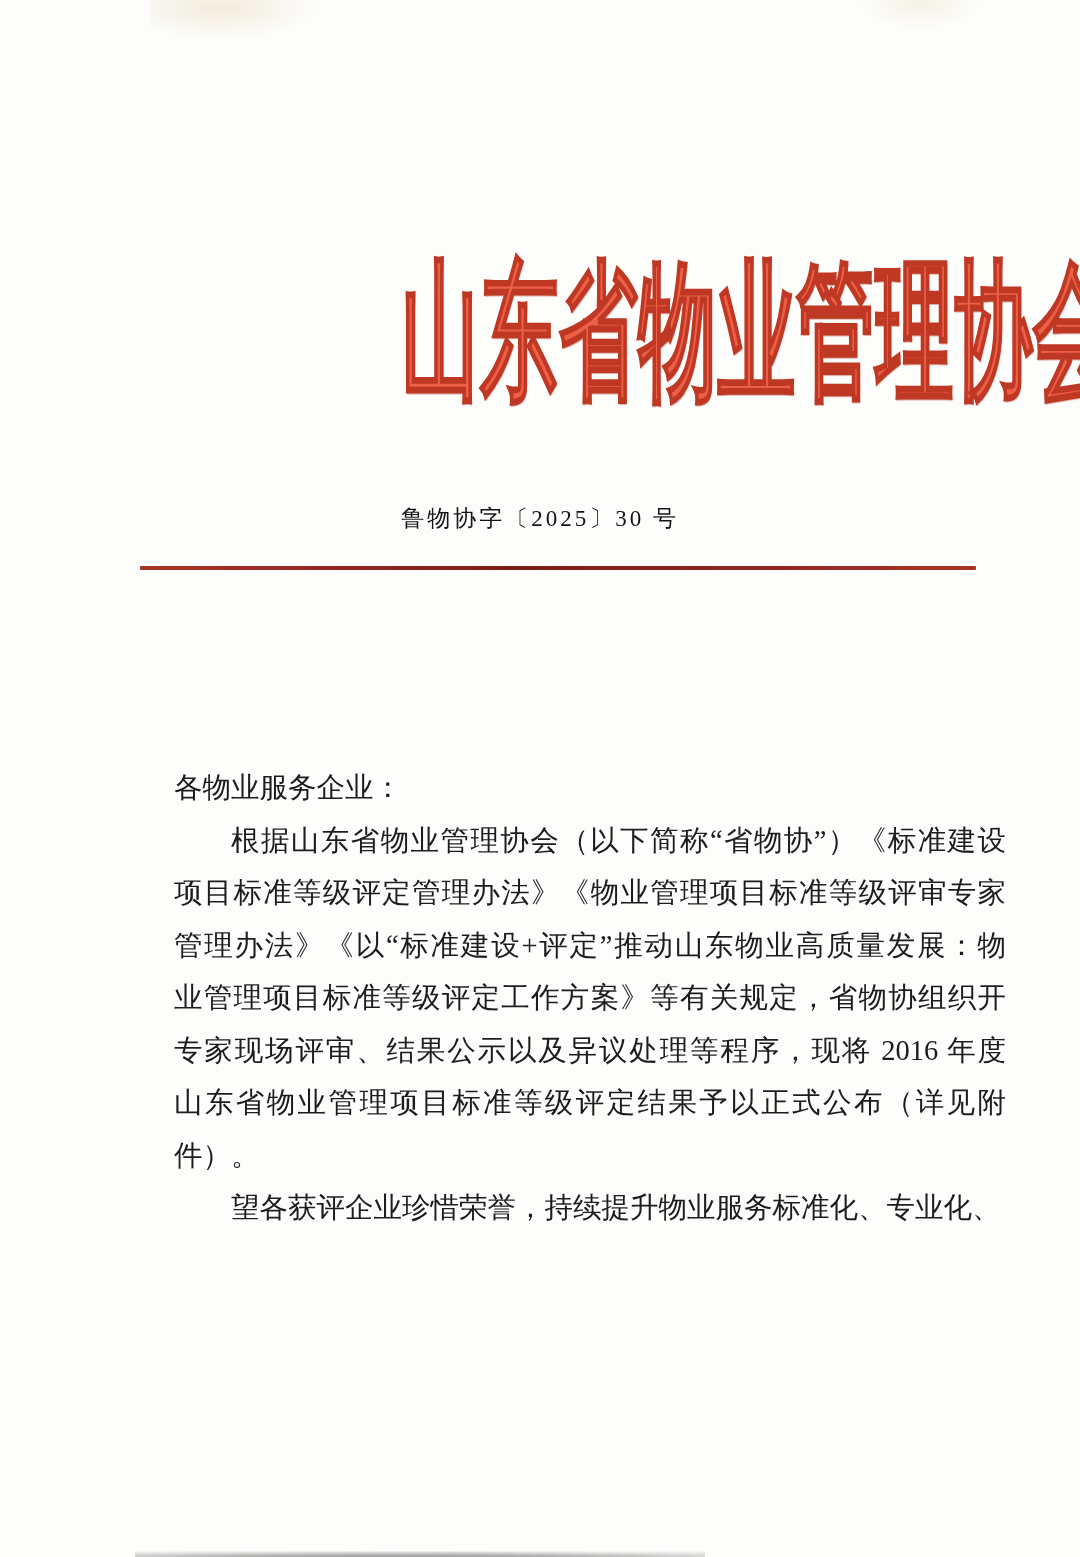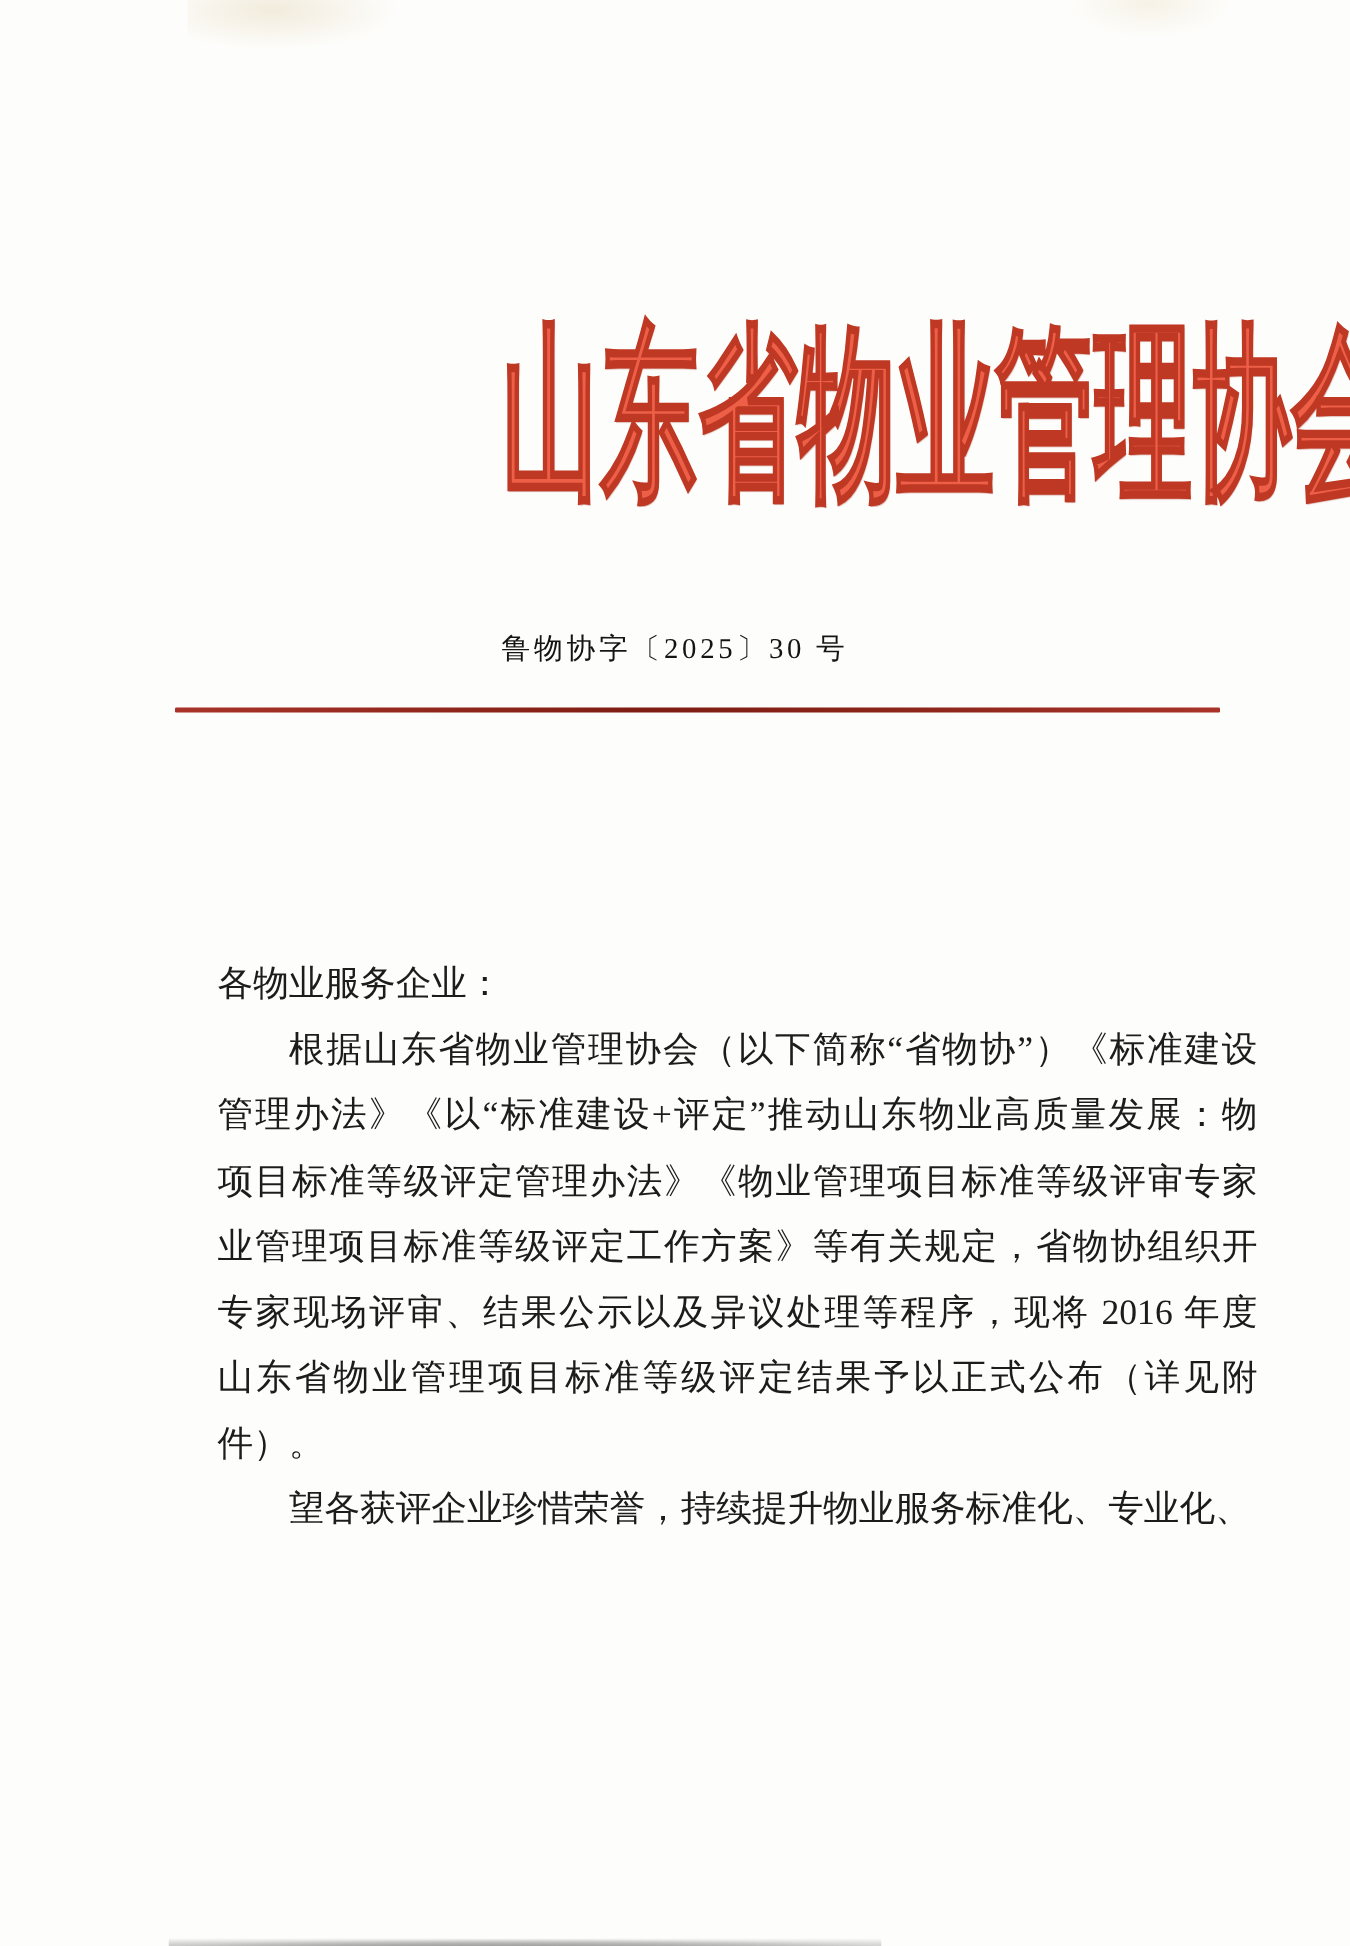--- a/index.html
+++ b/index.html
@@ -148,22 +148,22 @@
   <div class="doc-number">鲁物协字〔2025〕30 号</div>
 
   <div class="red-rule"></div>
 
   <div class="notice-title">
   </div>
 
   <div class="body-text">
     <div class="bline">各物业服务企业：</div>
     <div class="bline jl ind">根据山东省物业管理协会（以下简称“省物协”）《标准建设</div>
+    <div class="bline jl">项目标准等级评定管理办法》《物业管理项目标准等级评审专家</div>
     <div class="bline jl">管理办法》《以“标准建设+评定”推动山东物业高质量发展：物</div>
-    <div class="bline jl">项目标准等级评定管理办法》《物业管理项目标准等级评审专家</div>
     <div class="bline jl">业管理项目标准等级评定工作方案》等有关规定，省物协组织开</div>
     <div class="bline jl">专家现场评审、结果公示以及异议处理等程序，现将 2016 年度</div>
     <div class="bline jl">山东省物业管理项目标准等级评定结果予以正式公布（详见附</div>
     <div class="bline">件）。</div>
     <div class="bline ind">望各获评企业珍惜荣誉，持续提升物业服务标准化、专业化、</div>
   </div>
 
   <div class="artifact-bottom"></div>
 
 </div>

